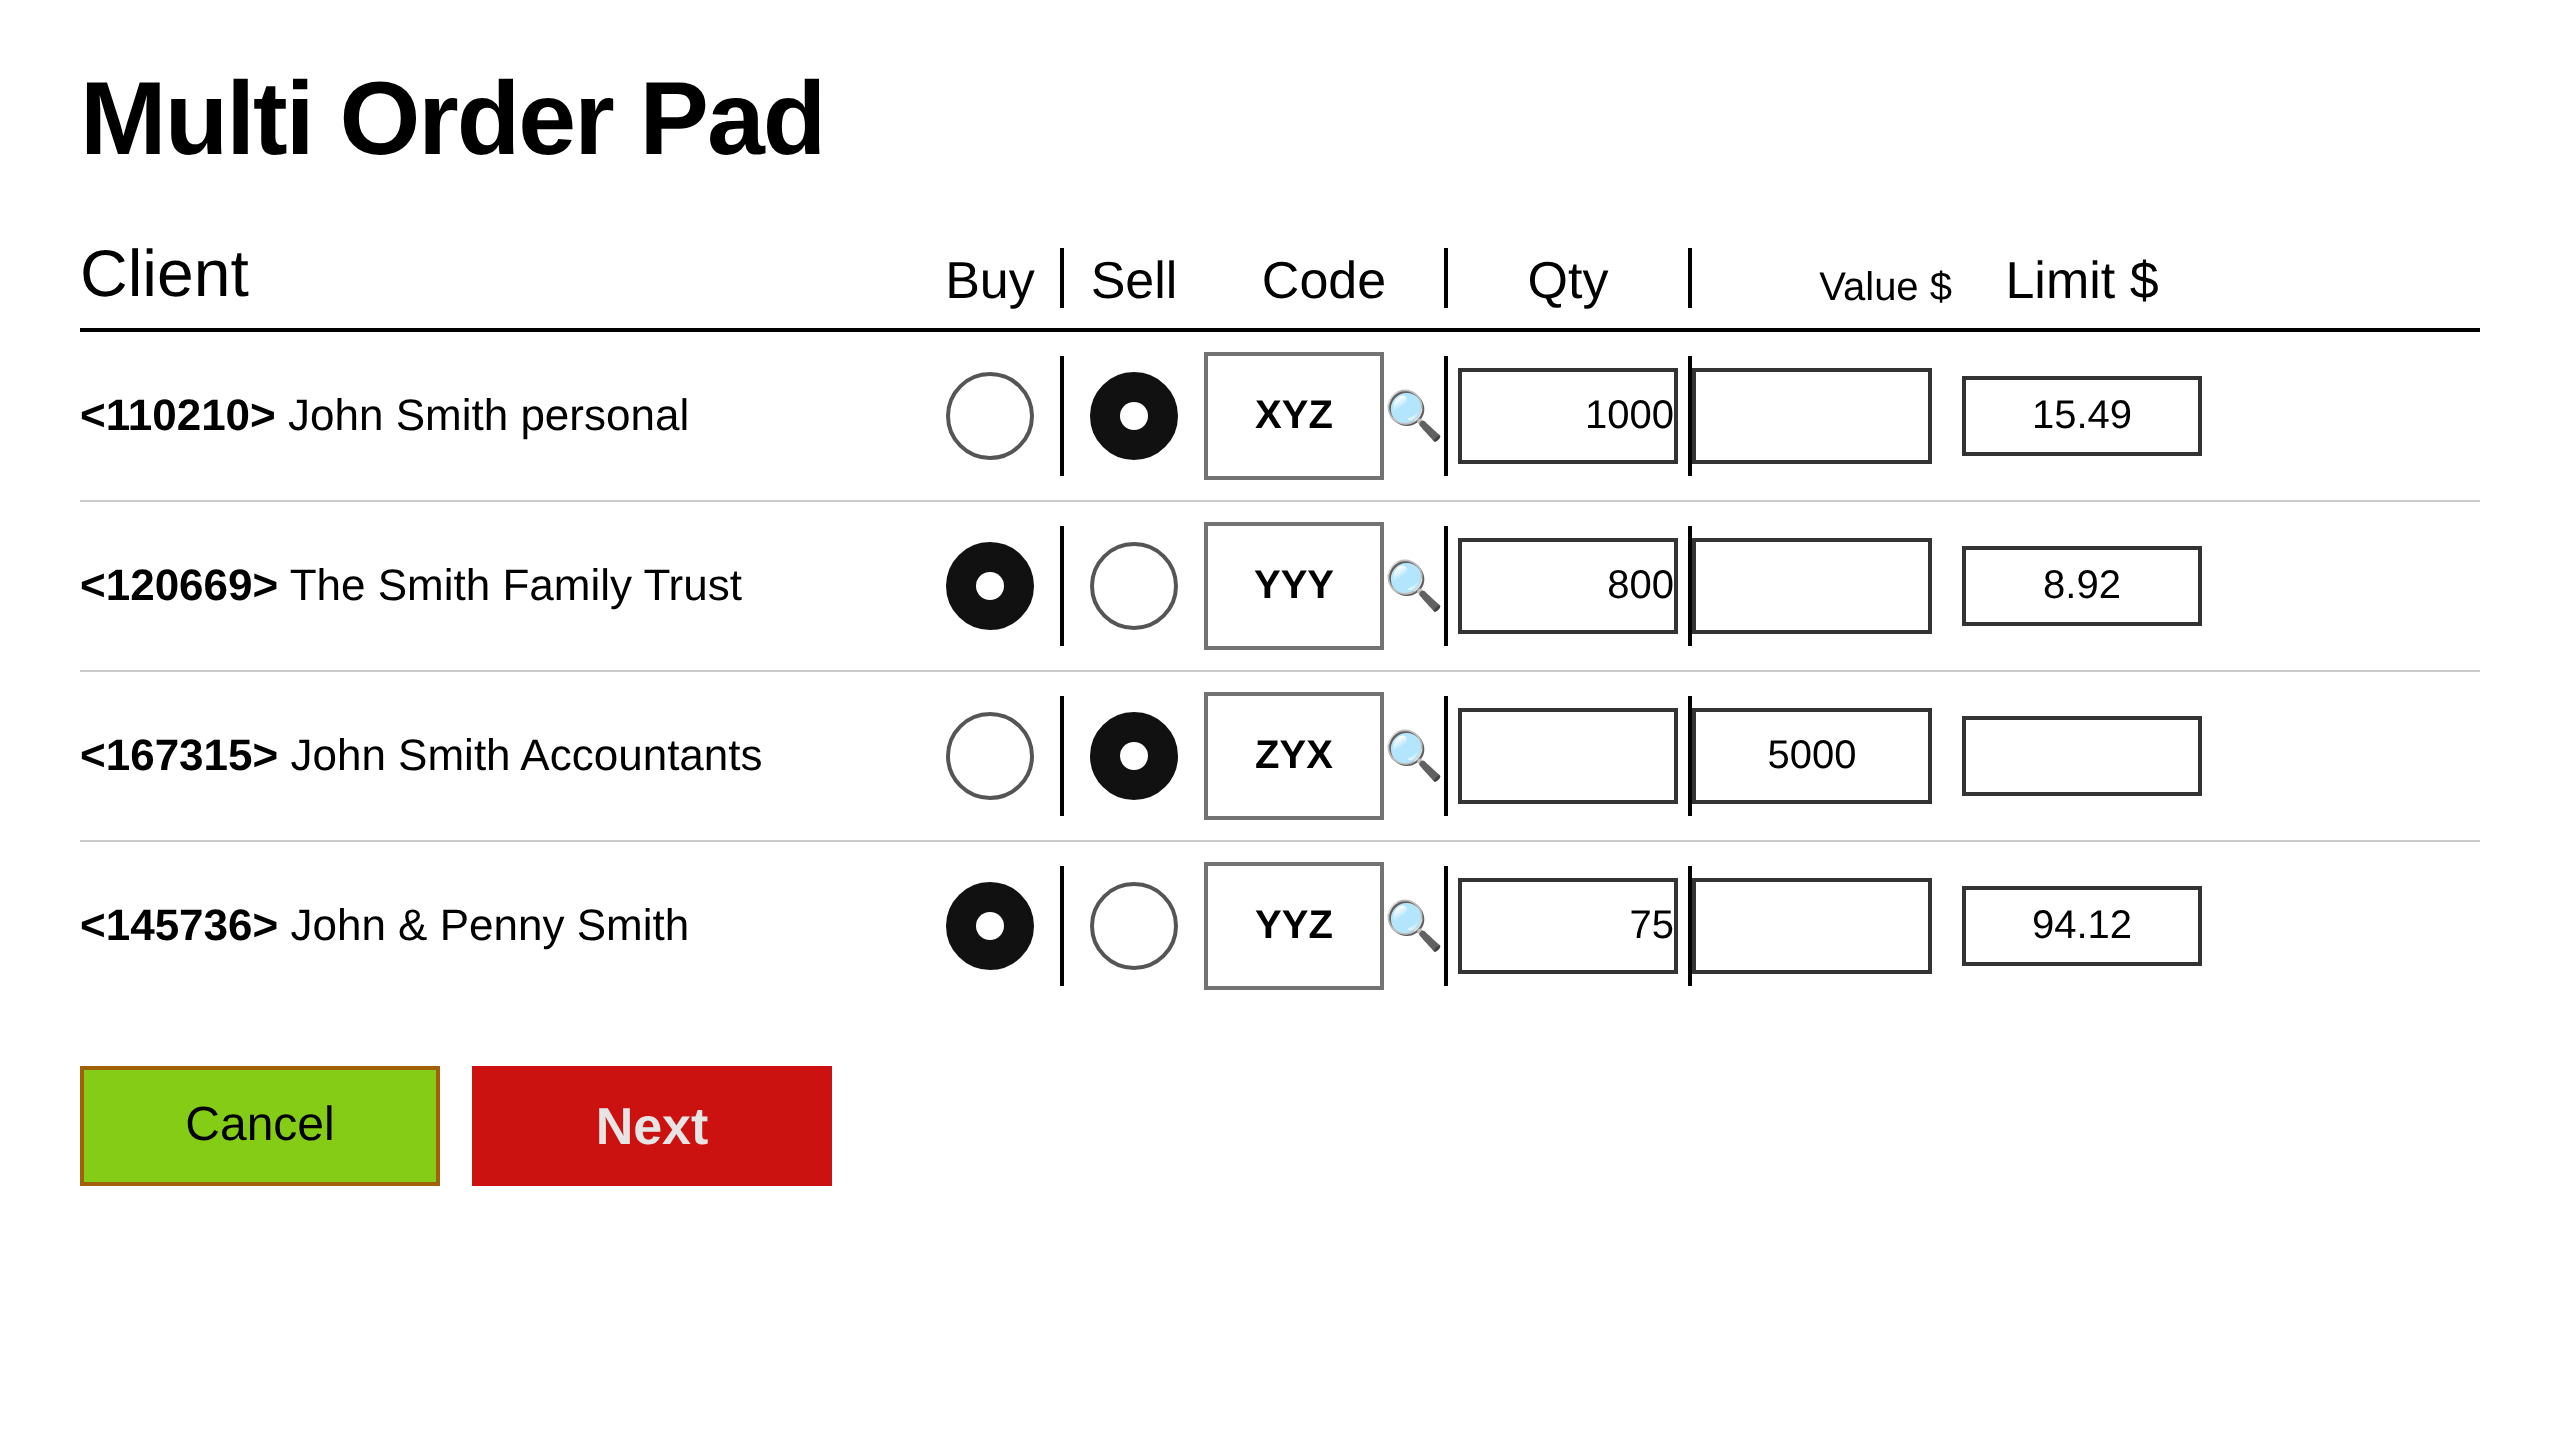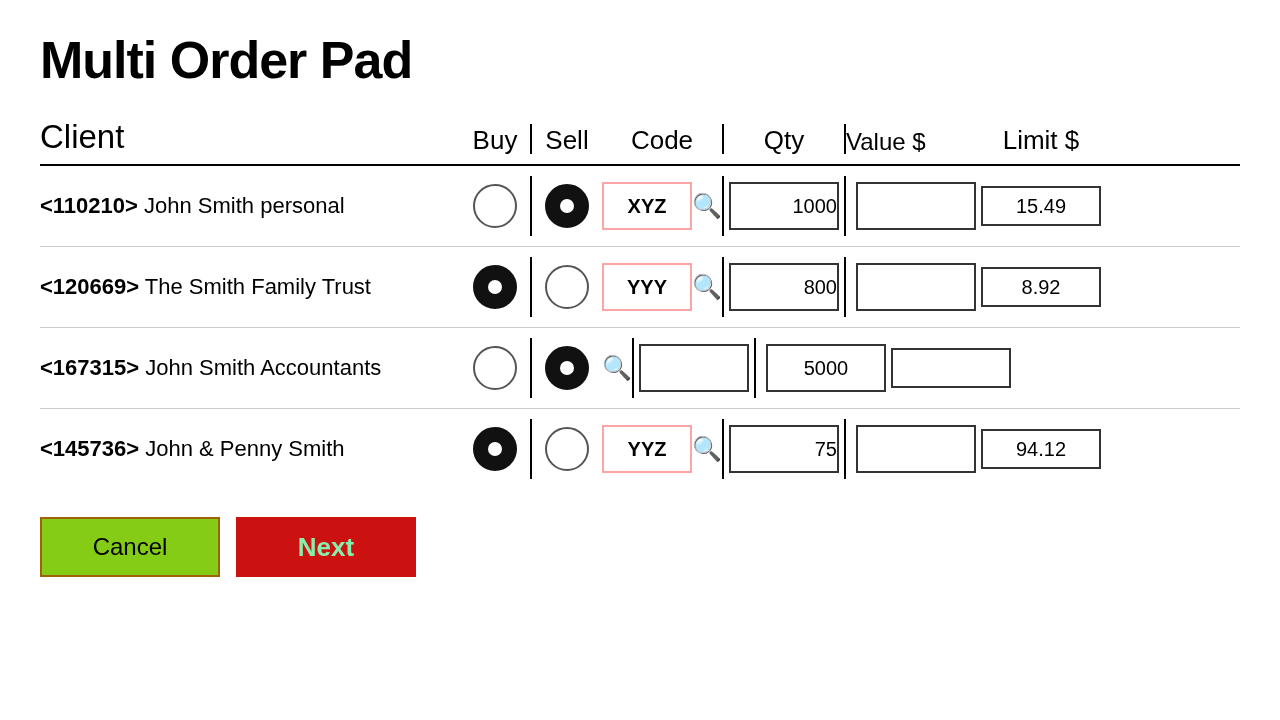--- a/index.html
+++ b/index.html
@@ -42,21 +42,21 @@
       height: 30px;
       margin-bottom: 2px;
     }
     .col-qty { flex: 0 0 120px; text-align: center; font-size: 26px; }
     .col-value-divider {
       flex: 0 0 2px;
       background: #000;
       height: 30px;
       margin-bottom: 2px;
     }
-    .col-value { flex: 0 0 130px; text-align: left; font-size: 24px; }
+    .col-value { flex: 0 0 130px; text-align: right; font-size: 20px; }
     .col-limit { flex: 0 0 130px; text-align: center; font-size: 26px; }
 
     .data-row {
       display: flex;
       align-items: center;
       padding: 10px 0;
       border-bottom: 1px solid #ccc;
     }
     .data-row:last-child { border-bottom: none; }
 
@@ -80,21 +80,21 @@
       flex: 0 0 2px;
       background: #000;
       height: 60px;
     }
     .cell-qty { flex: 0 0 120px; display: flex; justify-content: center; }
     .cell-value-divider {
       flex: 0 0 2px;
       background: #000;
       height: 60px;
     }
-    .cell-value { flex: 0 0 130px; display: flex; justify-content: flex-end; }
+    .cell-value { flex: 0 0 130px; display: flex; justify-content: flex-start; }
     .cell-limit { flex: 0 0 130px; display: flex; justify-content: center; }
 
     
     .radio-btn {
       width: 44px;
       height: 44px;
       border-radius: 50%;
       border: 2px solid #555;
       display: flex;
       align-items: center;
@@ -110,22 +110,22 @@
       content: '';
       width: 14px;
       height: 14px;
       border-radius: 50%;
       background: #fff;
     }
 
     
     .code-input {
       width: 90px;
-      height: 48px;
-      border: 2px solid #fca5a5;
+      height: 64px;
+      border: 2px solid #737373;
       font-size: 20px;
       text-align: center;
       font-weight: 700;
       outline: none;
     }
     .qty-input {
       width: 110px;
       height: 48px;
       border: 2px solid #333;
       font-size: 20px;
@@ -166,21 +166,21 @@
       background: #84cc16;
       font-size: 24px;
       cursor: pointer;
       font-weight: 500;
     }
     .btn-next {
       width: 180px;
       height: 60px;
       border: none;
       background: #cc1111;
-      color: #86efac;
+      color: #e5e5e5;
       font-size: 26px;
       font-weight: 700;
       cursor: pointer;
     }
   </style>
 </head>
 <body>
 
 <h1>Multi Order Pad</h1>
 
@@ -265,20 +265,23 @@
         <span class="account-id">&lt;167315&gt;</span>
         <span> John Smith Accountants</span>
       </div>
       <div class="cell-buy">
         <div class="radio-btn "></div>
       </div>
       <div class="cell-sell-divider"></div>
       <div class="cell-sell">
         <div class="radio-btn selected"></div>
       </div>
+      <div class="cell-code">
+        <input class="code-input" type="text" value="ZYX" style="">
+      </div>
       <div class="cell-search">
         <span class="search-icon-glyph">🔍</span>
       </div>
       <div class="cell-qty-divider"></div>
       <div class="cell-qty">
         <input class="qty-input" type="text" value="" style="">
       </div>
       <div class="cell-value-divider"></div>
       <div class="cell-value">
         <input class="value-input" type="text" value="5000" style="">

